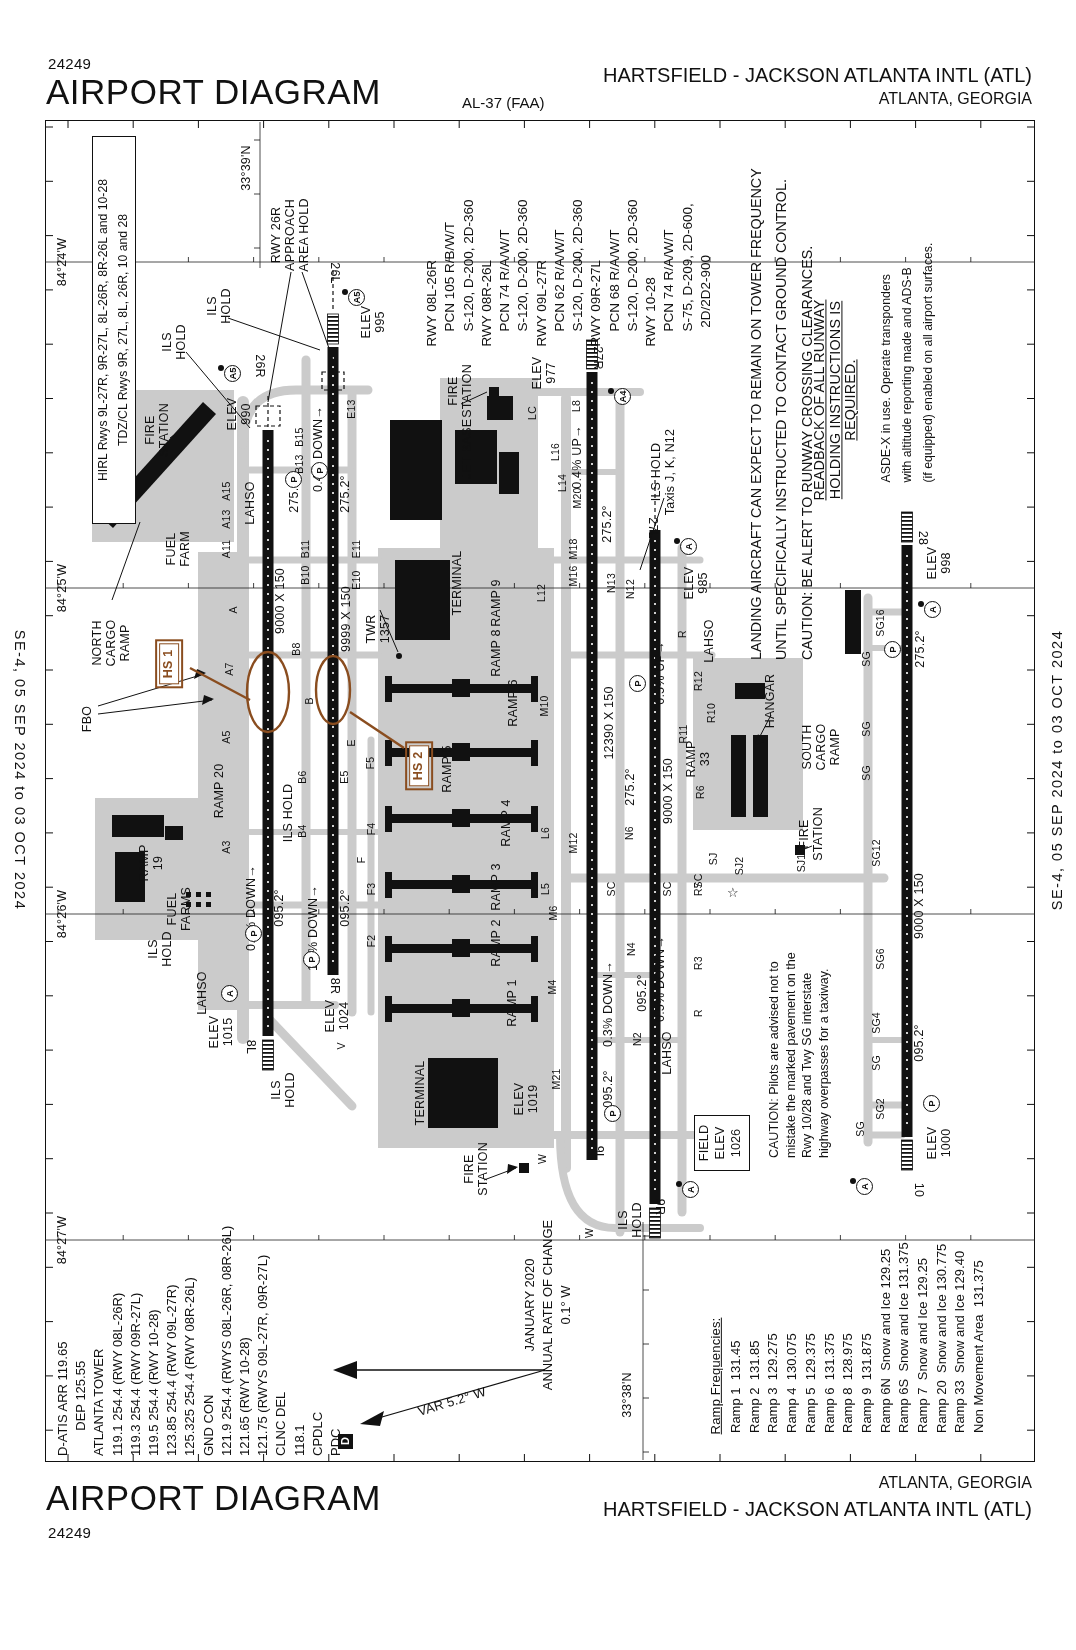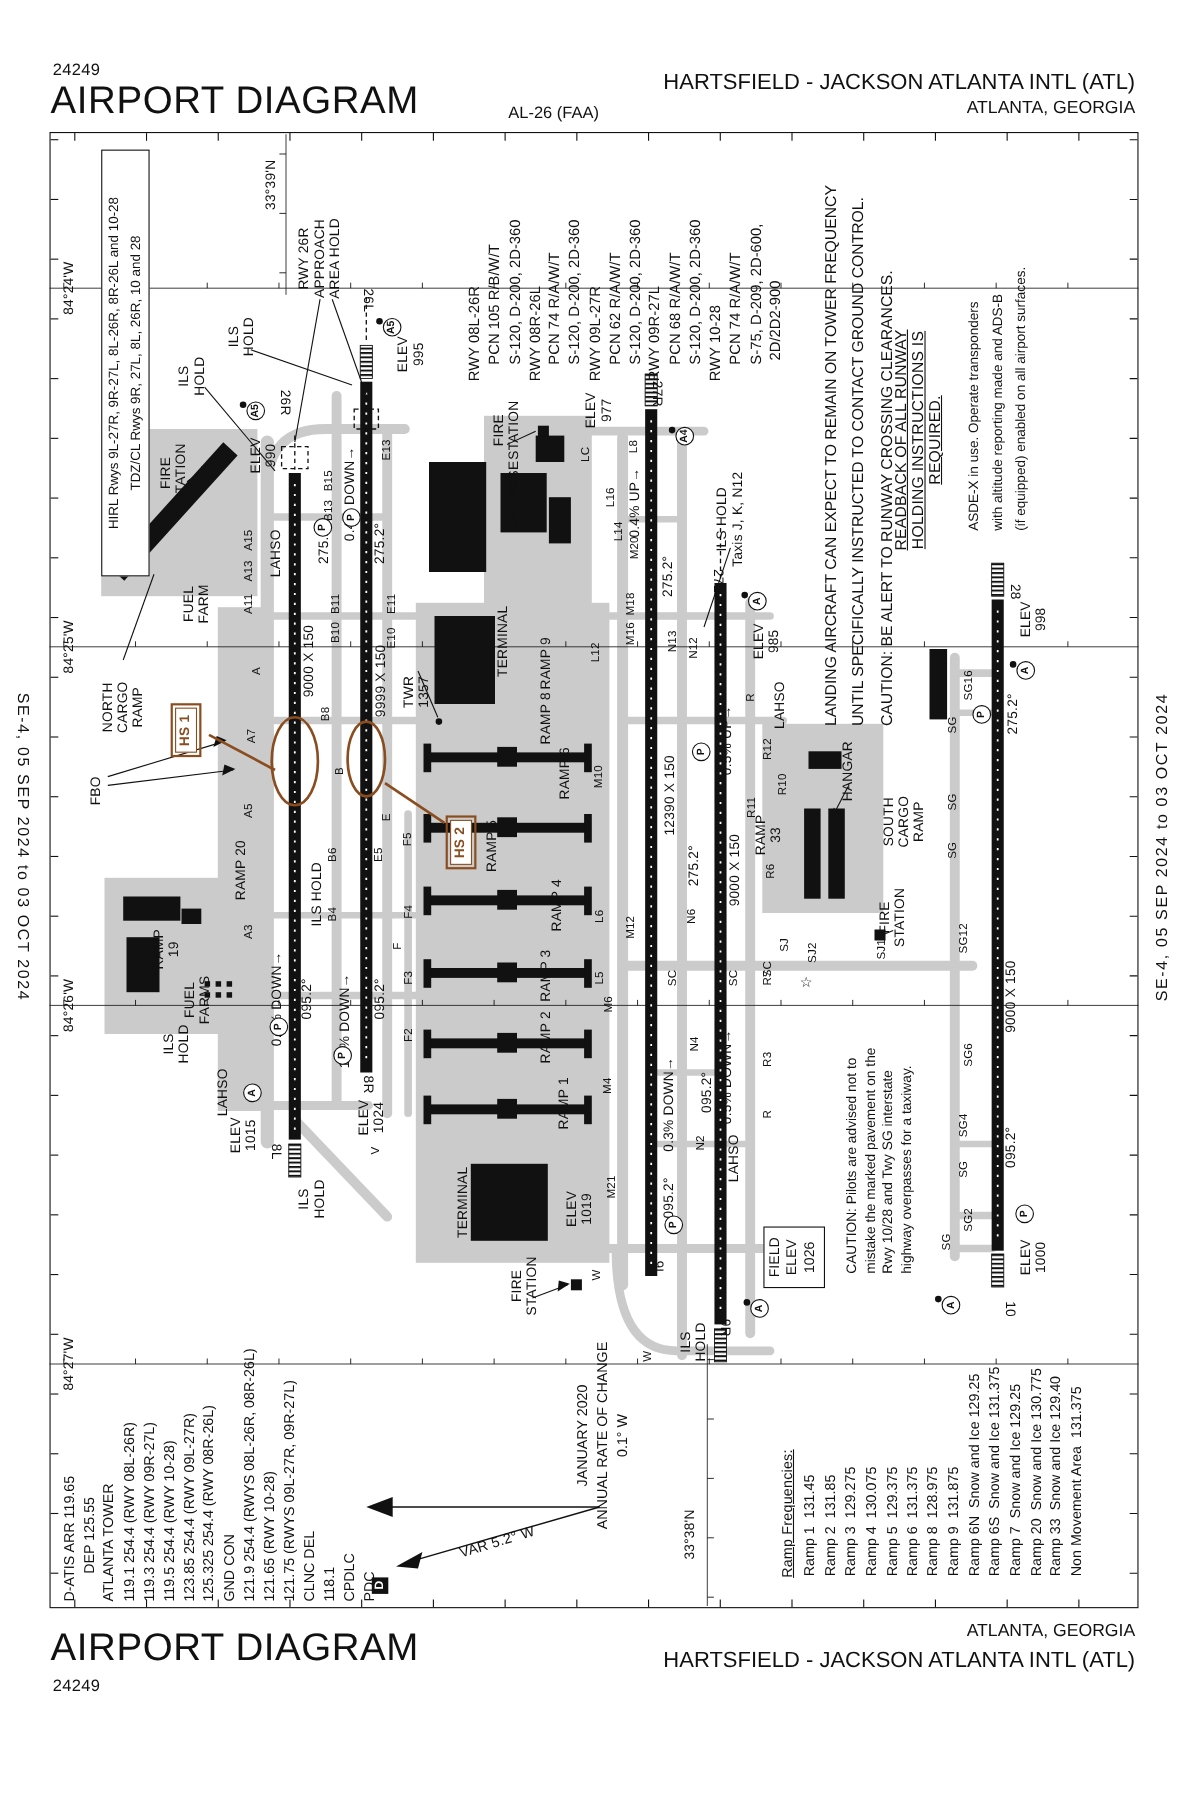--- a/index.html
+++ b/index.html
@@ -26,21 +26,21 @@
   .dboxm{position:absolute;width:15px;height:15px;background:#111;color:#fff;display:flex;align-items:center;justify-content:center;font-size:11px;font-weight:bold}
   .dboxm span{transform:rotate(-90deg)}
   .starm{position:absolute;font-size:13px}
   svg{position:absolute;left:0;top:0}
 </style>
 </head>
 <body>
 
 <div class="hdr-small" style="left:48px;top:55px">24249</div>
 <div class="hdr-big" style="left:46px;top:72px">AIRPORT DIAGRAM</div>
-<div class="hdr-mid" style="left:462px;top:94px">AL-26 (FAA)</div>
+<div class="hdr-mid" style="left:462px;top:94px">AL-37 (FAA)</div>
 <div class="hdr-air" style="top:64px">HARTSFIELD - JACKSON ATLANTA INTL (ATL)</div>
 <div class="hdr-city" style="top:90px">ATLANTA, GEORGIA</div>
 
 <div class="margin-note margin-left">SE-4,  05 SEP 2024  to  03 OCT 2024</div>
 <div class="margin-note margin-right">SE-4,  05 SEP 2024  to  03 OCT 2024</div>
 
 <div class="frame"></div>
 
 <svg id="map-svg" width="1076" height="1650" viewBox="0 0 1076 1650">
   <defs>

